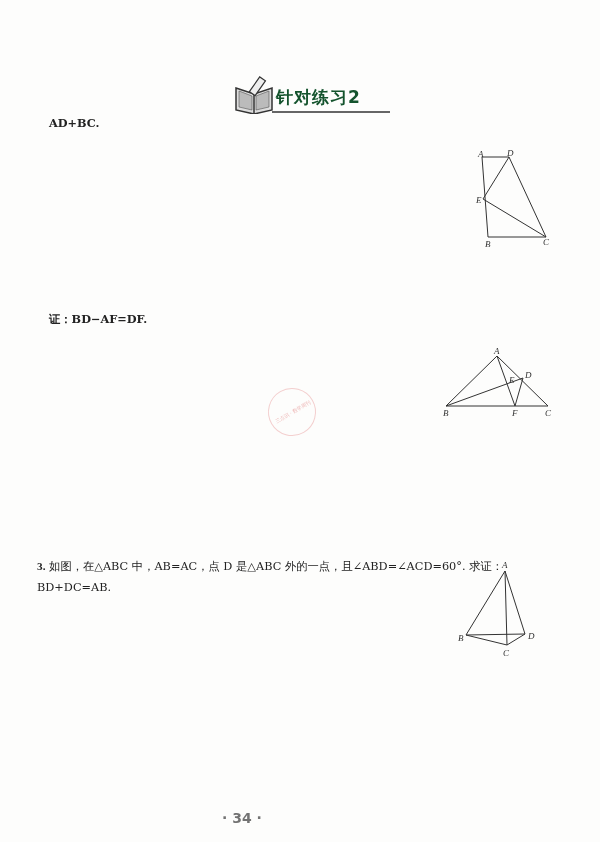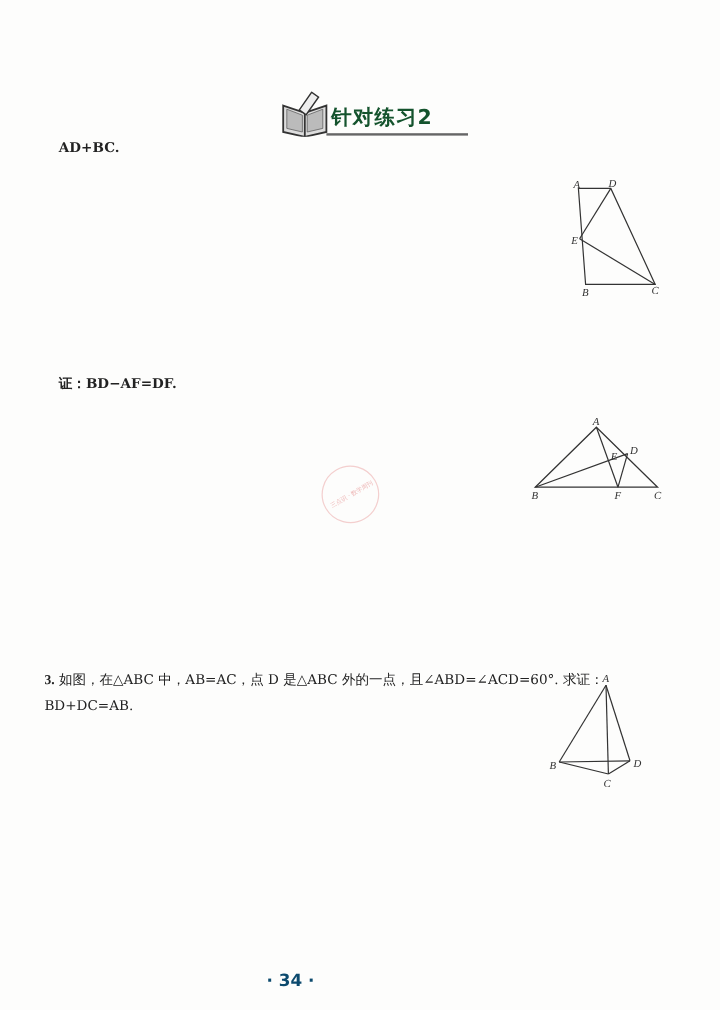--- a/index.html
+++ b/index.html
@@ -31,21 +31,21 @@
       position: absolute; left: 268px; top: 388px; width: 46px; height: 46px;
       border: 1px solid rgba(225,120,120,0.35); border-radius: 50%;
       transform: rotate(-30deg);
     }
     .stamp-text {
       position: absolute; left: 2px; top: 20px; width: 44px; text-align: center;
       font-size: 5px; color: rgba(220,90,90,0.45); font-family: "DejaVu Sans", sans-serif;
     }
     .page-number {
       position: absolute; left: 0; width: 484px; top: 810px; text-align: center;
-      font-family: "DejaVu Sans", "Liberation Sans", sans-serif; font-weight: bold; font-size: 14px; color: #0c4a6e;
+      font-family: "DejaVu Sans", "Liberation Sans", sans-serif; font-weight: bold; font-size: 14px; color: #737373;
     }
   </style>
 </head>
 <body>
 
 <div class="header">
   <svg class="book-icon" viewBox="0 0 44 38">
     <path d="M4 12 L22 18 L40 12 L40 34 L22 38 L4 34 Z" fill="#ddd" stroke="#333" stroke-width="1.5"></path>
     <path d="M22 18 L22 38" stroke="#333" stroke-width="1.5"></path>
     <path d="M7 15 L20 20 L20 34 L7 31 Z" fill="#bbb" stroke="#555" stroke-width="0.6"></path>

